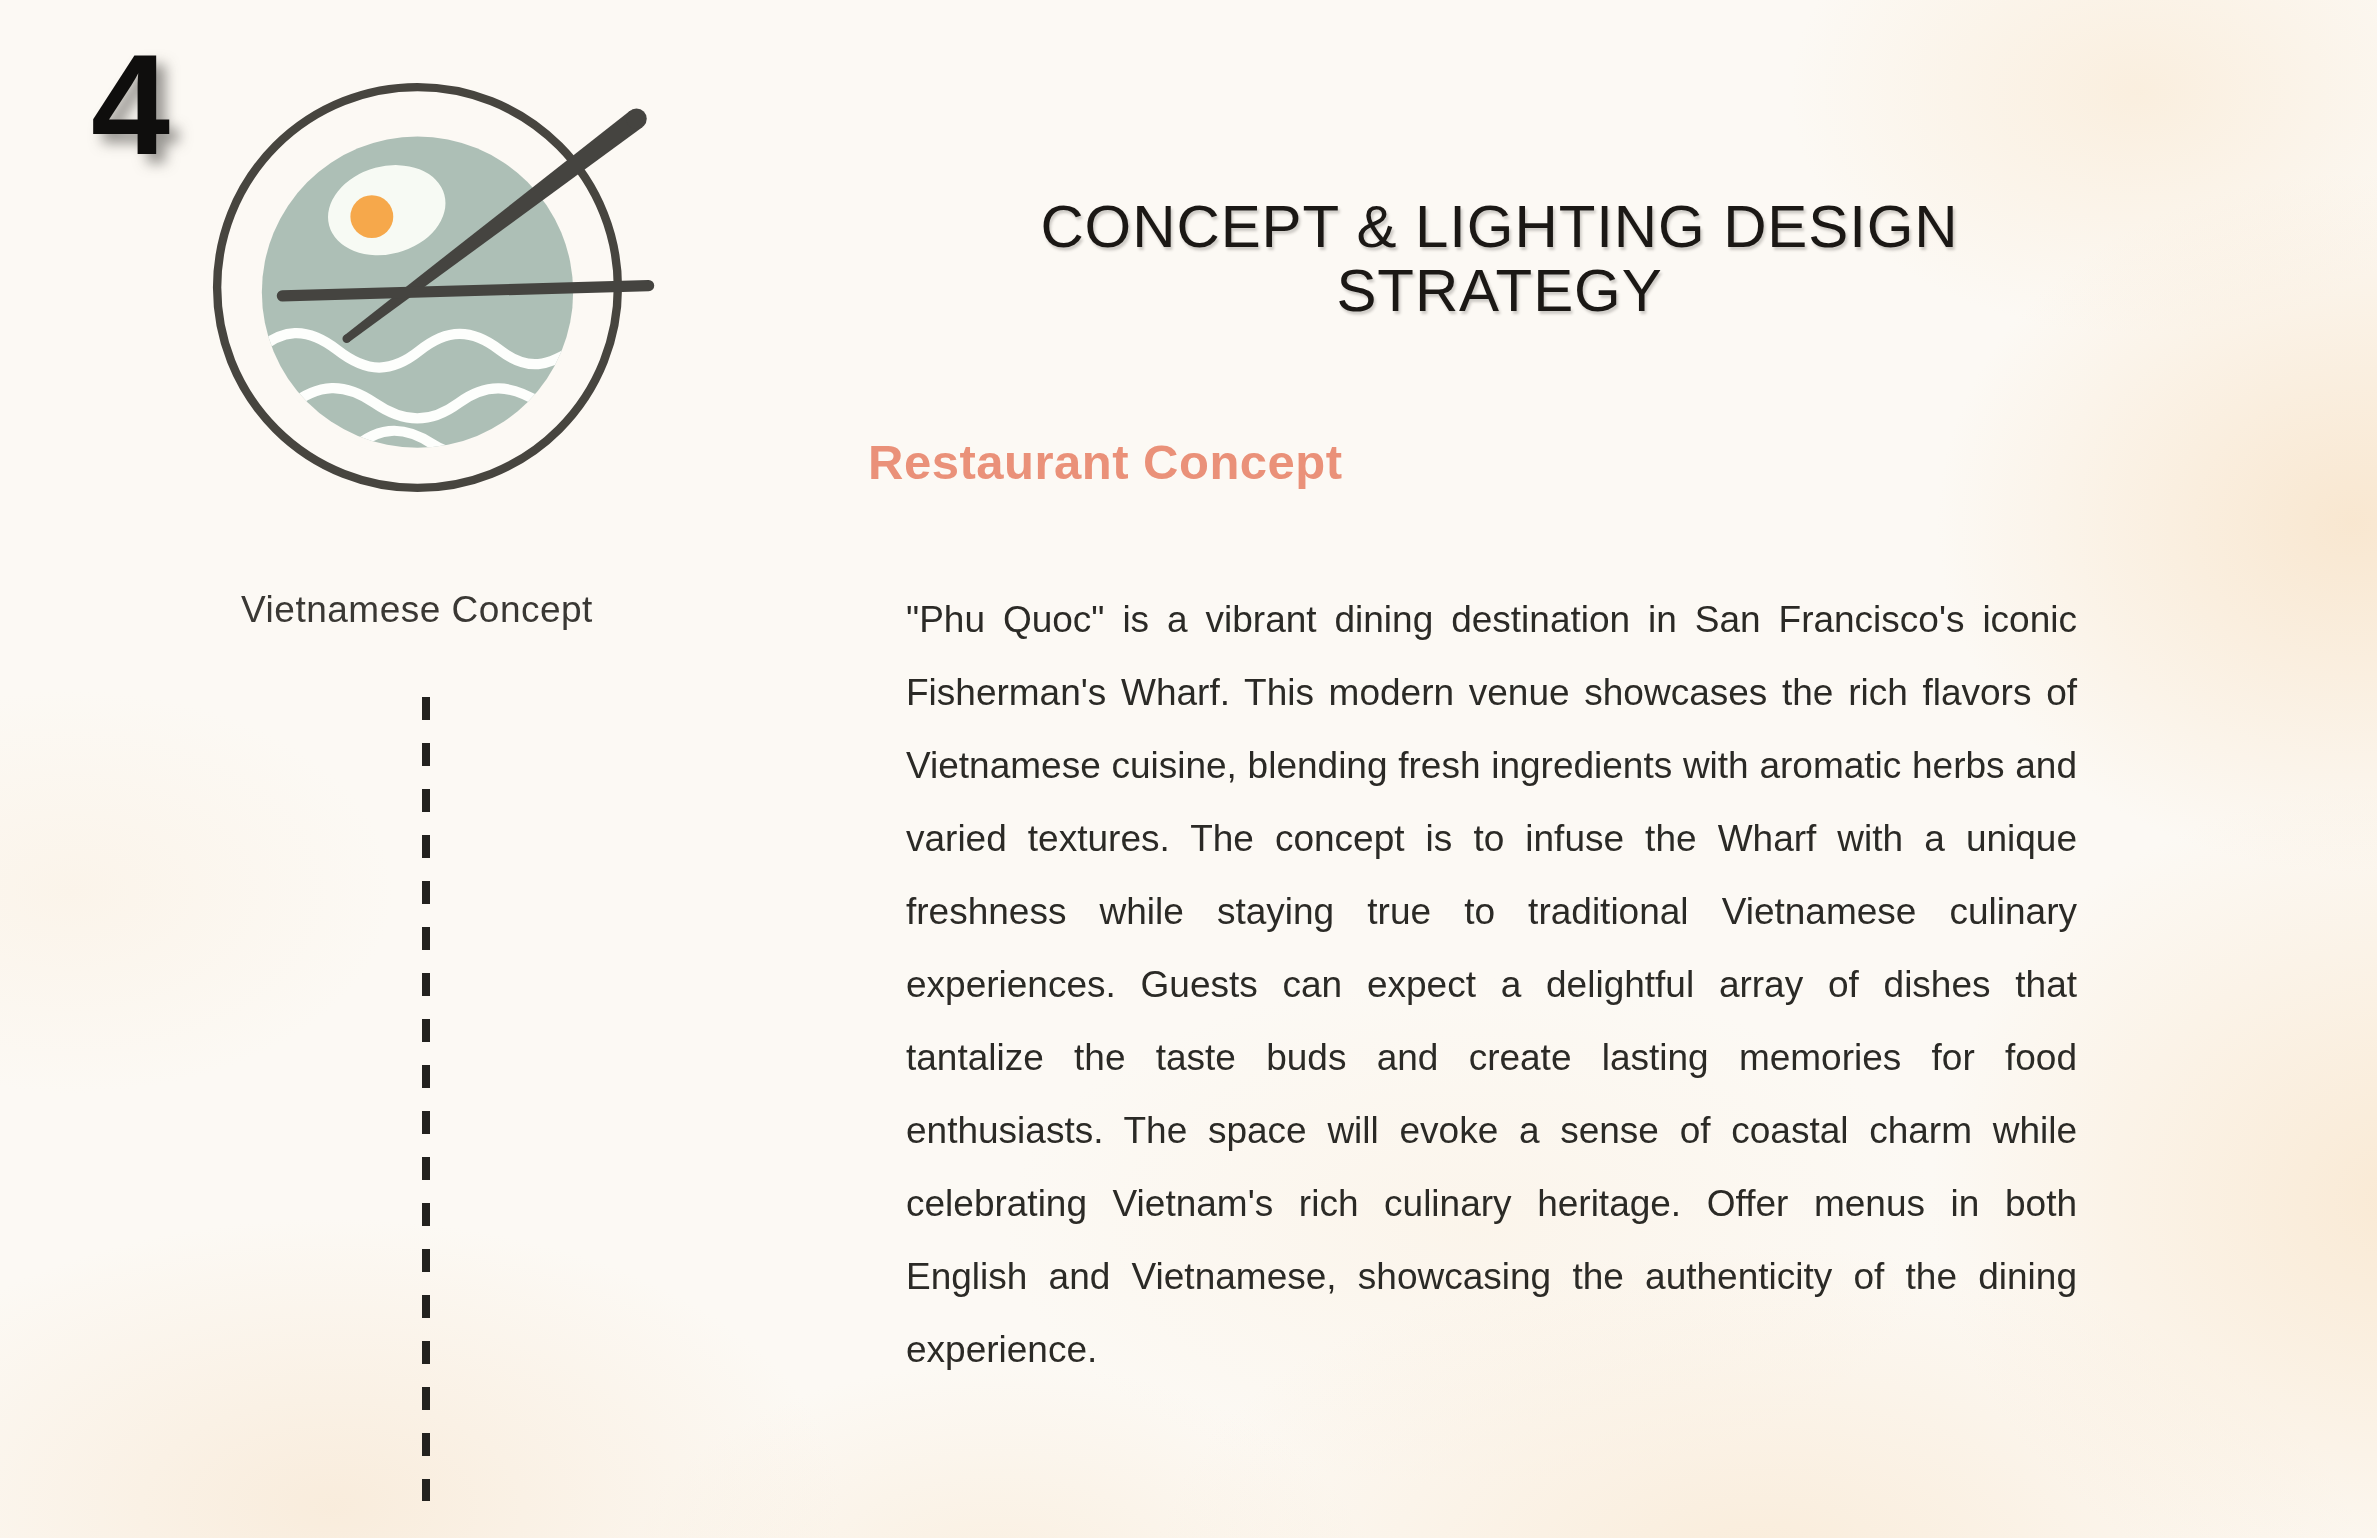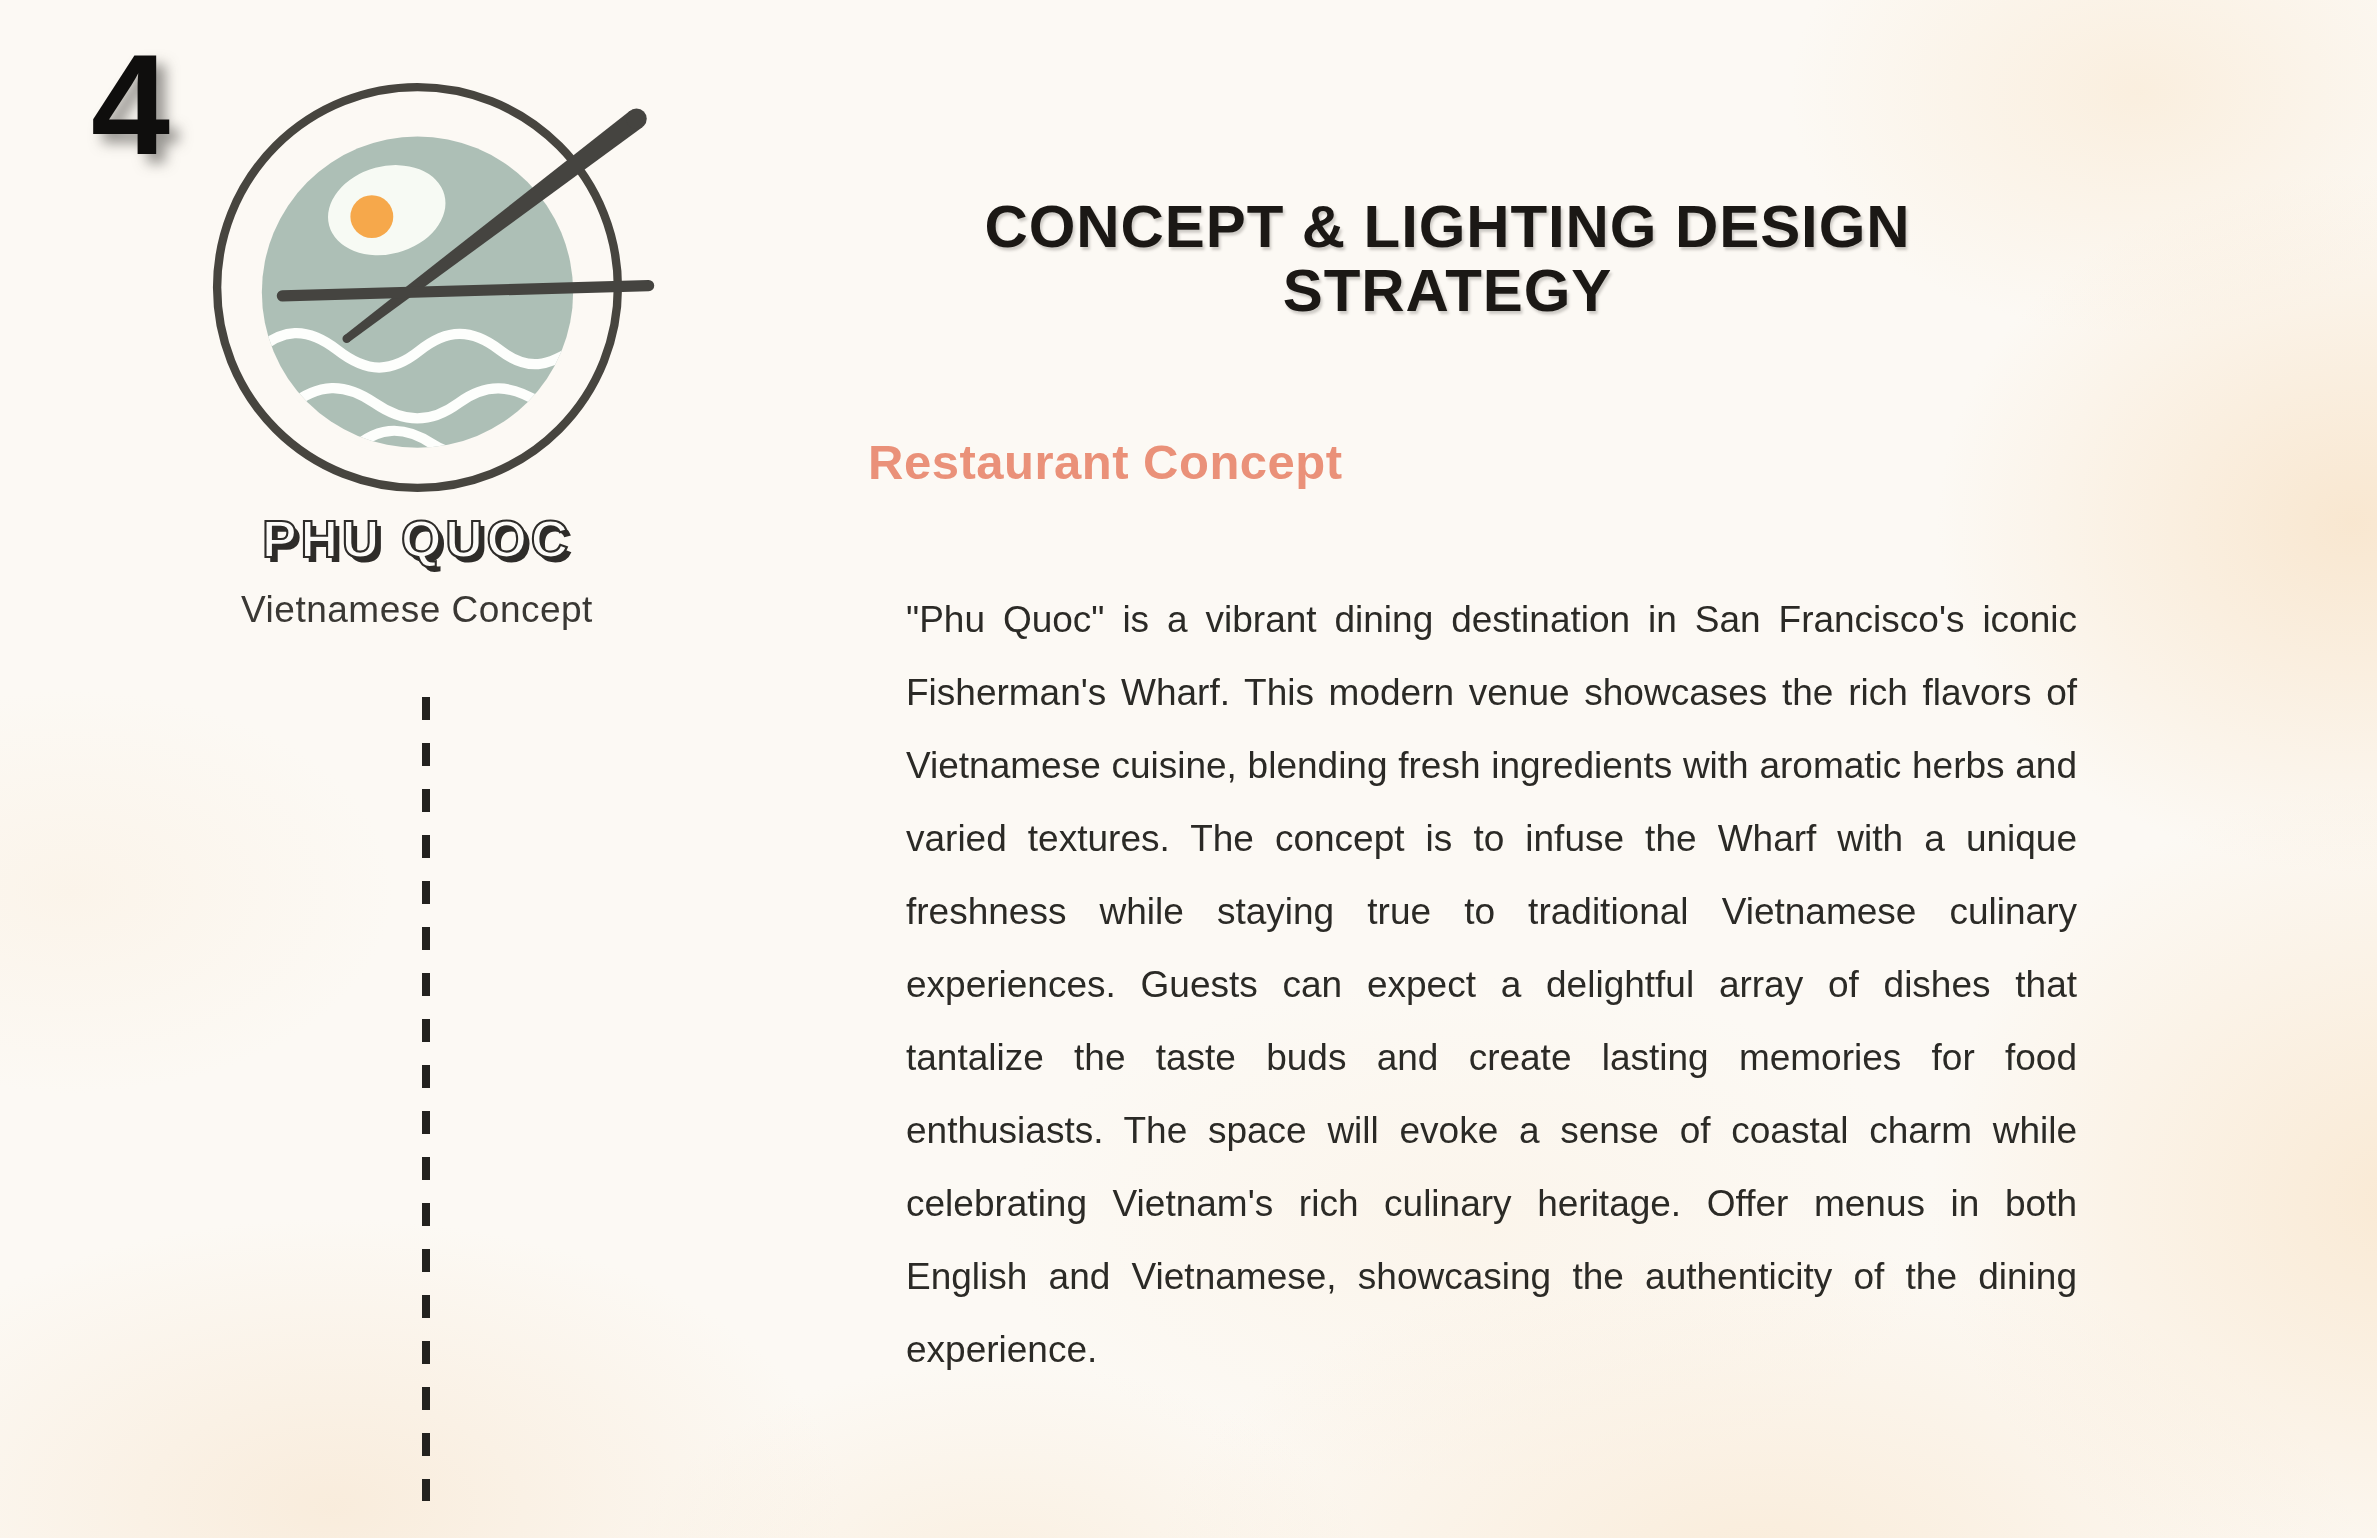--- a/index.html
+++ b/index.html
@@ -40,23 +40,23 @@
     text-align:center;
     font-size:37px;font-weight:400;letter-spacing:0.5px;line-height:1;
     color:#3A3834;
     white-space:nowrap;
   }
   .dashed-line{
     position:absolute;left:422px;top:697px;width:8.4px;height:804px;
     background:repeating-linear-gradient(to bottom,#23221F 0 23px,transparent 23px 46px);
   }
   .content-title{
-    position:absolute;left:862px;top:155px;width:1171px;
+    position:absolute;left:914px;top:155px;width:1171px;
     text-align:center;
-    font-size:60px;font-weight:700;letter-spacing:0.9px;line-height:1.06;
+    font-size:60px;font-weight:400;letter-spacing:0.9px;line-height:1.06;
     color:#1B1815;
     text-shadow:1.9px 2.8px 2.8px rgba(40,36,32,0.22);
   }
   .section-heading{
     position:absolute;left:868px;top:397px;width:1171px;
     font-size:49px;font-weight:700;letter-spacing:0.5px;line-height:1;
     color:#EA9179;
   }
   .body-text{
     position:absolute;left:906px;top:546px;width:1171px;
@@ -93,21 +93,20 @@
     </g>
 
     <g>
       <polygon points="456.4,38.2 469.6,55.8 154.7,286.6 149.3,279.4" fill="#454440"></polygon>
       <circle cx="463" cy="47" r="11" fill="#454440"></circle>
       <circle cx="152" cy="283" r="4.5" fill="#454440"></circle>
       <line x1="83" y1="237" x2="476" y2="226" stroke-width="12" stroke-linecap="round" stroke="#454440"></line>
     </g>
   </svg>
 
-  <div class="brand-name">PHU QUOC</div>
   <div class="brand-tagline">Vietnamese Concept</div>
 
   <div class="dashed-line"></div>
 
   <h1 class="content-title">CONCEPT &amp; LIGHTING DESIGN STRATEGY</h1>
 
   <h2 class="section-heading">Restaurant Concept</h2>
 
   <p class="body-text">"Phu Quoc" is a vibrant dining destination in San Francisco's iconic Fisherman's Wharf. This modern venue showcases the rich flavors of Vietnamese cuisine, blending fresh ingredients with aromatic herbs and varied textures. The concept is to infuse the Wharf with a unique freshness while staying true to traditional Vietnamese culinary experiences. Guests can expect a delightful array of dishes that tantalize the taste buds and create lasting memories for food enthusiasts. The space will evoke a sense of coastal charm while celebrating Vietnam's rich culinary heritage. Offer menus in both English and Vietnamese, showcasing the authenticity of the dining experience.</p>
 

